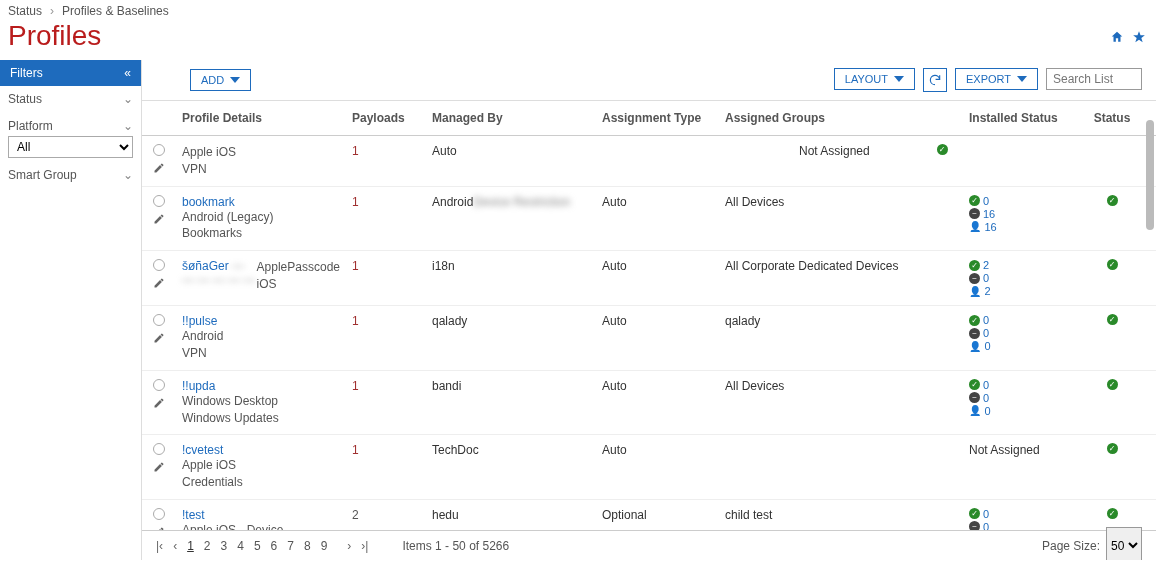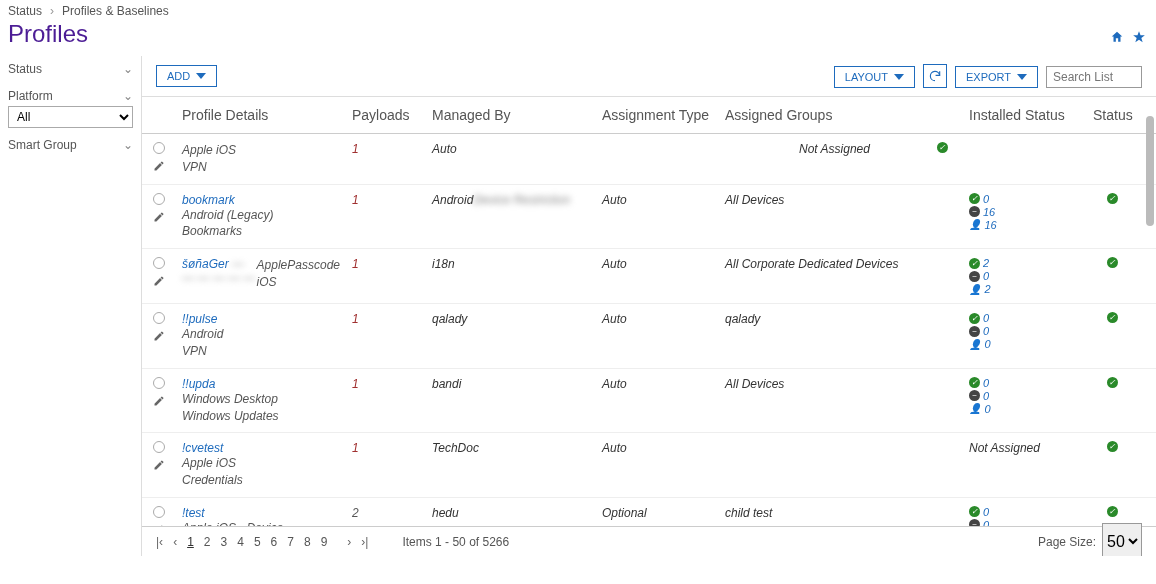--- a/index.html
+++ b/index.html
@@ -1,54 +1,54 @@
 <!DOCTYPE html>
 <html><head>
 <meta charset="utf-8">
 <style>
 * { box-sizing: border-box; margin: 0; padding: 0; }
 body { font-family: "Segoe UI", Arial, sans-serif; font-size: 12px; color: #333; background: #fff; width: 1156px; height: 584px; overflow: hidden; position: relative; }
 .top-area { padding: 4px 8px 8px; }
 .breadcrumb { font-size: 12px; color: #555; display: flex; align-items: center; gap: 8px; }
 .breadcrumb .chev { color: #999; }
-.page-title { font-size: 24px; color: #4c1d95; font-weight: 400; margin-top: 2px; }
+.page-title { font-size: 28px; color: #b91c1c; font-weight: 400; margin-top: 2px; }
 .header-icons { position: absolute; right: 10px; top: 30px; display: flex; gap: 8px; color: #1e6bbd; }
 .header-icons span { cursor: pointer; }
 
 .main-wrap { display: flex; height: 500px; }
 .sidebar { width: 142px; border-right: 1px solid #ddd; }
 .filters-header { background: #1e6bbd; color: #fff; padding: 6px 10px; display: flex; justify-content: space-between; align-items: center; }
 .filters-body { padding: 0; }
 .filter-group { padding: 6px 8px 4px; }
 .filter-label { display: flex; justify-content: space-between; align-items: center; color: #555; font-size: 12px; margin-bottom: 3px; }
 .filter-label .chev-down { color: #888; }
 .filter-select { width: 100%; border: 1px solid #aaa; padding: 2px 4px; font-size: 12px; height: 22px; background: #fff; }
 
 .content { flex: 1; display: flex; flex-direction: column; position: relative; overflow: hidden; }
 .toolbar { display: flex; align-items: center; justify-content: space-between; padding: 8px 14px; }
-.toolbar-left, .toolbar-right { display: flex; align-items: flex-end; gap: 8px; }
+.toolbar-left, .toolbar-right { display: flex; align-items: flex-start; gap: 8px; margin-left: 34px; }
 .btn-outline { border: 1px solid #1e6bbd; color: #1e6bbd; background: #fff; padding: 4px 10px; font-size: 11px; display: inline-flex; align-items: center; gap: 6px; cursor: pointer; }
 .btn-outline svg { width: 10px; height: 10px; }
 .search-input { border: 1px solid #999; padding: 3px 6px; font-size: 12px; width: 96px; height: 22px; }
 .icon-btn { border: 1px solid #1e6bbd; width: 24px; height: 24px; display: inline-flex; align-items: center; justify-content: center; color: #1e6bbd; cursor: pointer; }
 
 .table-area { flex: 1; overflow-y: auto; border-top: 1px solid #ddd; }
-.thead { display: flex; border-bottom: 1px solid #ccc; background: #fff; font-size: 14px; color: #555; position: sticky; top: 0; }
+.thead { display: flex; border-bottom: 1px solid #ccc; background: #fff; font-size: 12px; color: #555; position: sticky; top: 0; font-weight: bold; }
 .th { padding: 10px 6px; }
 .col-action { width: 34px; flex: 0 0 34px; }
 .col-details { width: 176px; flex: 0 0 170px; }
 .col-payloads { width: 80px; flex: 0 0 80px; text-align: left; }
 .col-managed { width: 170px; flex: 0 0 170px; }
 .col-assign { width: 123px; flex: 0 0 123px; }
 .col-groups { width: 244px; flex: 0 0 244px; }
 .col-installed { width: 124px; flex: 0 0 124px; }
 .col-status { width: 50px; flex: 0 0 50px; text-align: center; }
 
 .row { display: flex; border-bottom: 1px solid #eee; font-size: 12px; }
-.td { padding: 8px 6px; display: flex; align-items: flex-start; font-style: italic; }
+.td { padding: 8px 6px; display: flex; align-items: flex-start; }
 .action-cell { flex-direction: column; gap: 6px; align-items: center; padding: 8px 4px; }
 .radio-dot { width: 12px; height: 12px; border: 1px solid #aaa; border-radius: 50%; background: #fff; cursor: pointer; }
 .edit-ic { color: #666; cursor: pointer; }
 .profile-name { color: #1e6bbd; cursor: pointer; }
 .profile-sub { color: #555; line-height: 1.4; }
 .payloads-val { color: #a03030; }
 .payloads-val2 { color: #555; }
 .installed-stack { display: flex; flex-direction: column; gap: 1px; font-size: 11px; }
 .installed-stack .line { display: flex; align-items: center; gap: 3px; }
 .installed-stack .num { color: #1e6bbd; }
@@ -59,21 +59,21 @@
 .ic-minus-bg { background: #444; }
 .ic-user { color: #444; font-size: 10px; }
 
 .pager { border-top: 1px solid #ccc; height: 30px; display: flex; align-items: center; padding: 0 14px; position: absolute; bottom: 0; left: 0; right: 0; background: #fff; font-size: 12px; color: #555;}
 .pager .pg-controls { display: flex; align-items: center; gap: 10px; }
 .pager .pg-num { cursor: pointer; }
 .pager .pg-num.current { text-decoration: underline; color: #333; }
 .pager .pg-arrow { cursor: pointer; color: #666; }
 .pager .pg-info { margin-left: 24px; }
 .pager .pg-right { margin-left: auto; display: flex; align-items: center; gap: 6px; }
-.pager select { border: 1px solid #999; font-size: 16px; height: 37px; }
+.pager select { border: 1px solid #999; font-size: 12px; height: 37px; }
 
 .scrollbar-stub { position: absolute; right: 2px; top: 60px; width: 8px; height: 110px; background: #bbb; border-radius: 4px; }
 </style>
 </head>
 <body>
 
 <div class="top-area">
   <div class="breadcrumb">
     <span>Status</span>
     <span class="chev">›</span>
@@ -89,20 +89,24 @@
     <span>
       <svg width="14" height="14" viewBox="0 0 24 24" fill="#1e6bbd">
           <path d="M12 2l2.6 7.2H22l-6 4.6 2.3 7.2L12 16.8 5.7 21l2.3-7.2-6-4.6h7.4z"></path>
         </svg>
     </span>
   </div>
 </div>
 
 <div class="main-wrap">
   <div class="sidebar">
+    <div class="filters-header">
+      <span>Filters</span>
+      <span>«</span>
+    </div>
     <div class="filters-body">
       <div class="filter-group">
         <div class="filter-label">
           <span>Status</span>
           <span class="chev-down">⌄</span>
         </div>
       </div>
       <div class="filter-group">
         <div class="filter-label">
           <span>Platform</span>

